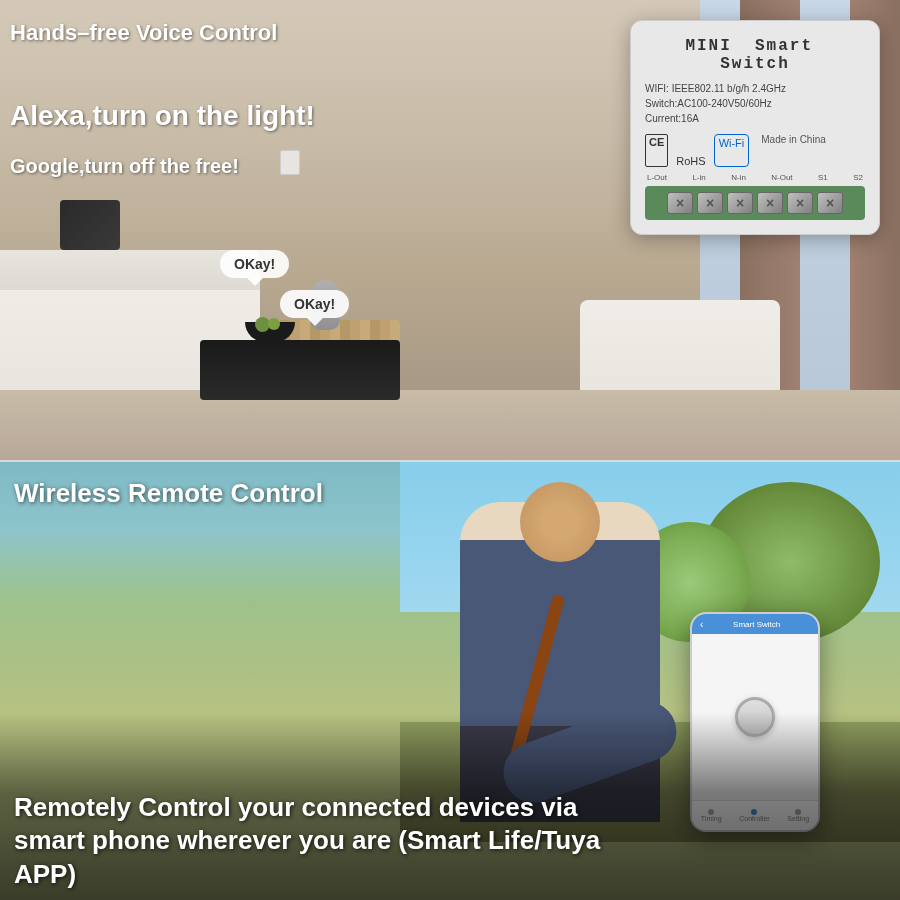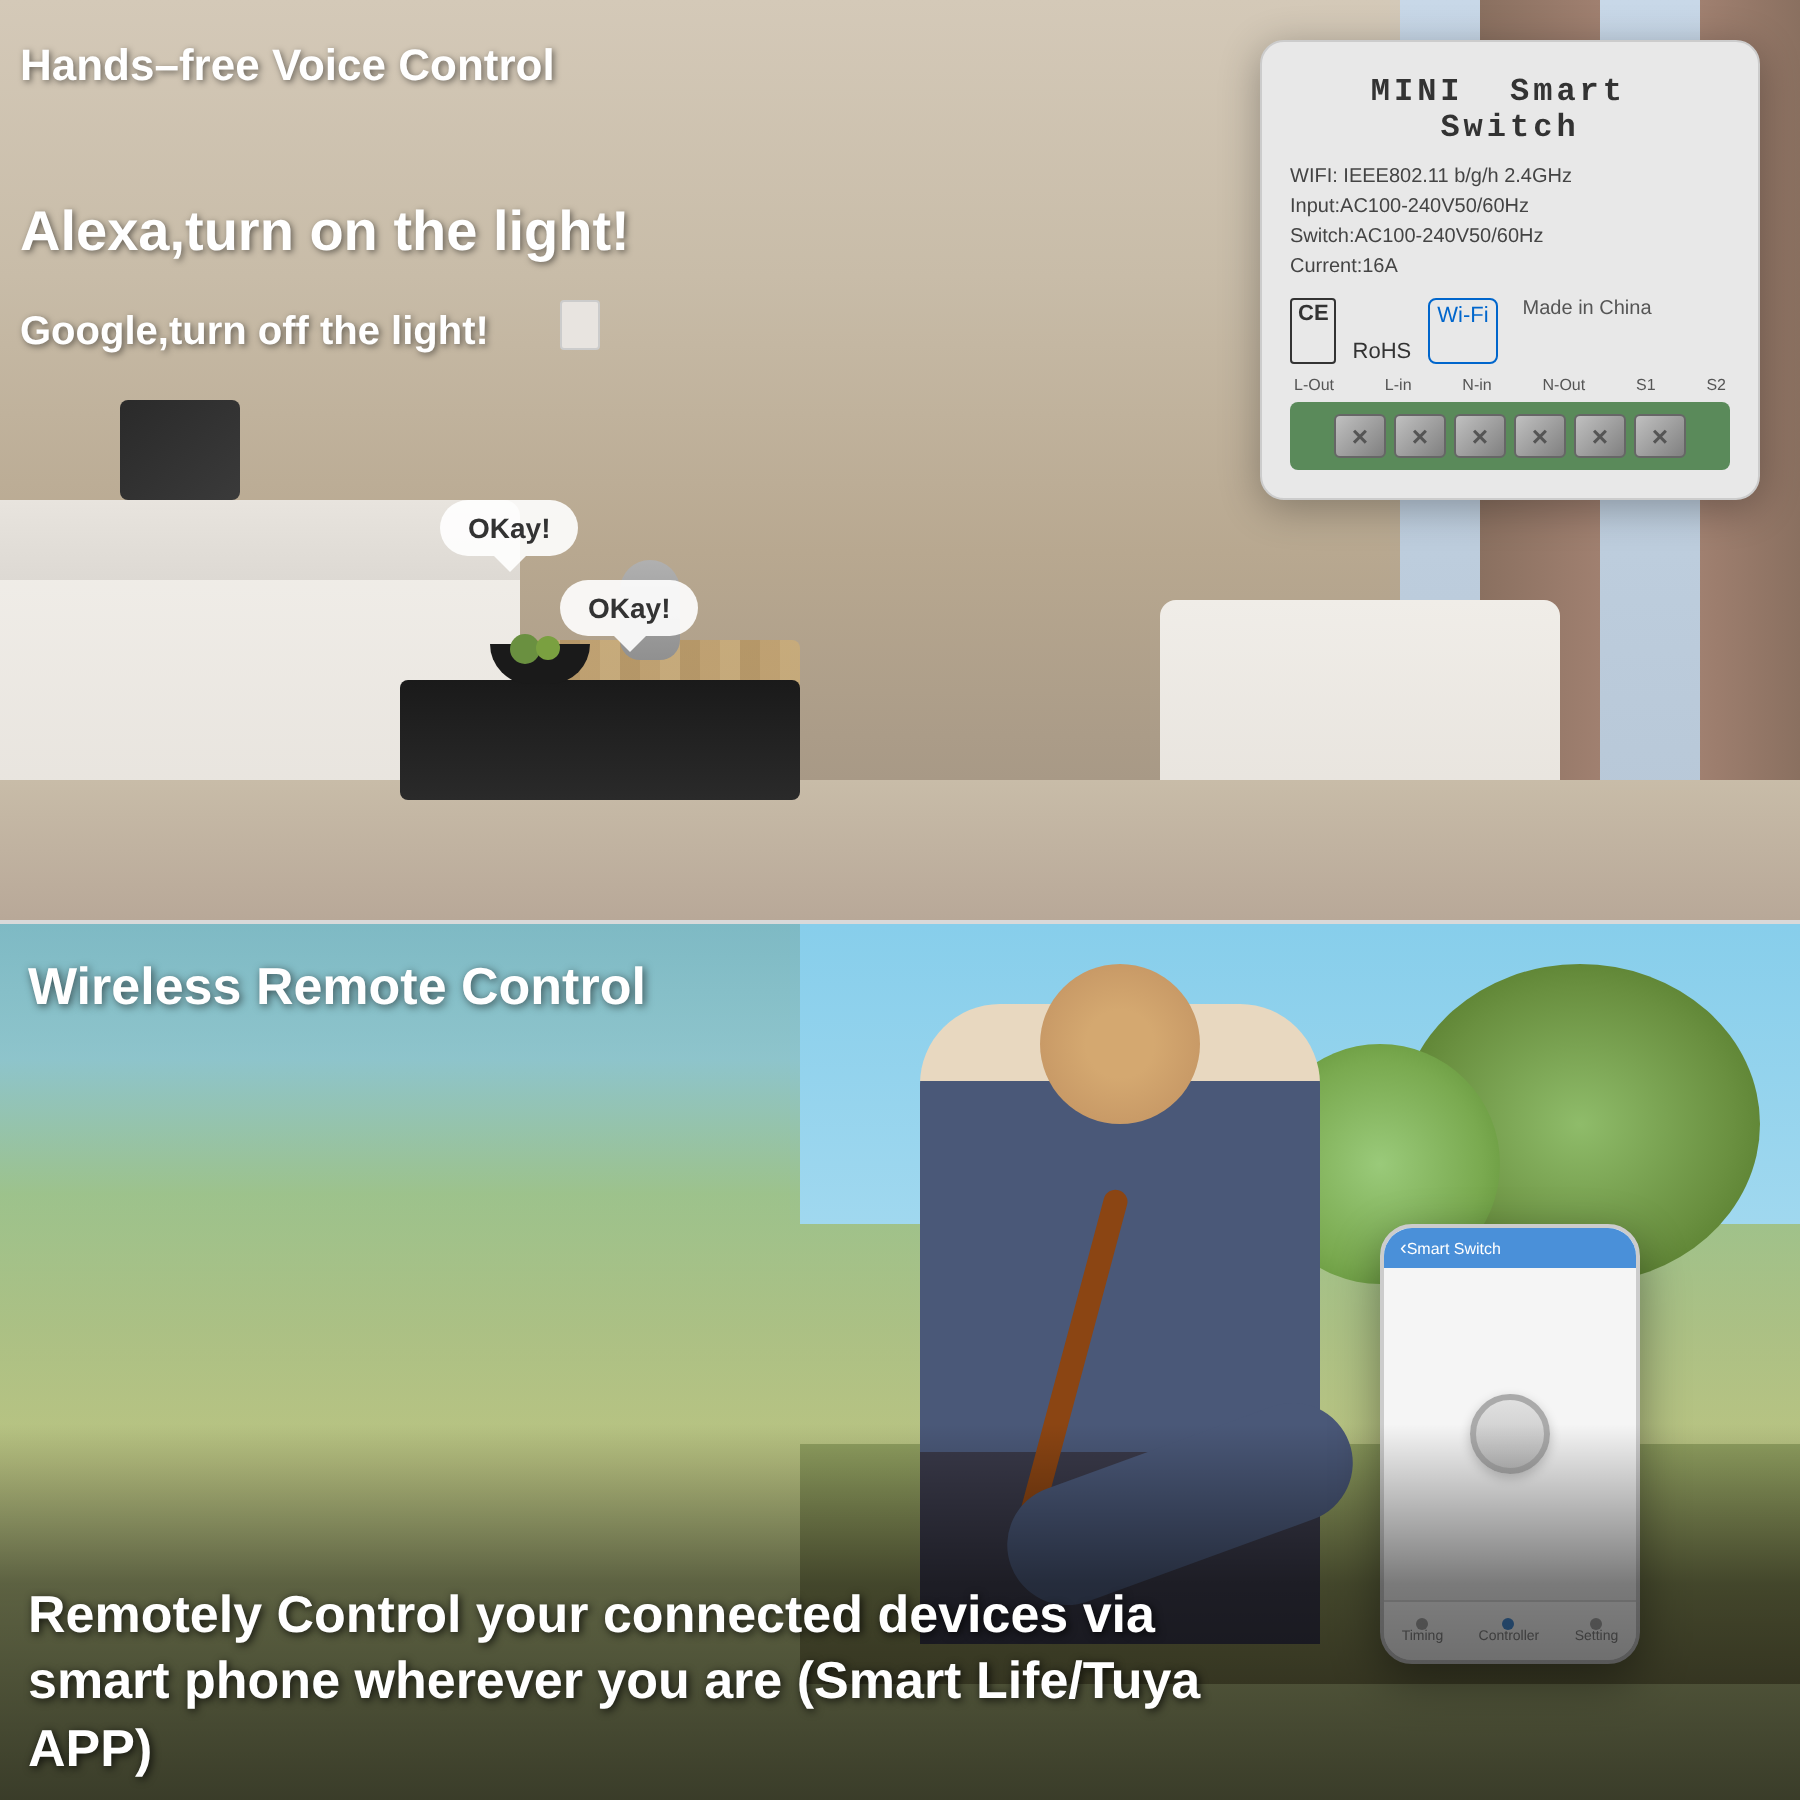--- a/index.html
+++ b/index.html
@@ -364,21 +364,21 @@
       height: 20px;
       display: flex;
       align-items: center;
       padding: 0 8px;
     }
 
     .phone-status-text {
       color: white;
       font-size: 8px;
       flex: 1;
-      text-align: left;
+      text-align: center;
     }
 
     .phone-back-arrow {
       color: white;
       font-size: 10px;
     }
 
     .phone-content {
       flex: 1;
       display: flex;
@@ -461,34 +461,33 @@
   <div class="floor"></div>
   <div class="table-center"></div>
   <div class="bowl"></div>
   <div class="fruit"></div>
   <div class="fruit2"></div>
   <div class="speaker"></div>
   <div class="wall-switch"></div>
 
   <div class="speech-text" style="top: 20px; left: 10px;">Hands–free Voice Control</div>
   <div class="speech-text" style="top: 100px; left: 10px; font-size: 28px;">Alexa,turn on the light!</div>
-  <div class="speech-text" style="top: 155px; left: 10px; font-size: 20px;">Google,turn off the light!</div>
+  <div class="speech-text" style="top: 155px; left: 10px; font-size: 20px;">Google,turn off the free!</div>
 
   <div class="speech-bubble" style="top: 250px; left: 220px;">OKay!</div>
   <div class="speech-bubble" style="top: 290px; left: 280px;">OKay!</div>
 
   <div class="product-card">
     <div class="product-card-title">
       <span>MINI</span>&nbsp;
       <span>Smart</span>&nbsp;
       <span>Switch</span>
     </div>
     <div class="product-specs">
       <div>WIFI: IEEE802.11 b/g/h 2.4GHz</div>
-      <div>Input:AC100-240V50/60Hz</div>
       <div>Switch:AC100-240V50/60Hz</div>
       <div>Current:16A</div>
     </div>
     <div class="product-badges">
       <span class="ce-badge">CE</span>
       <span class="rohs-badge">RoHS</span>
       <span class="wifi-badge">Wi-Fi</span>
       <span class="made-in-china">Made in China</span>
     </div>
     <div class="terminal-labels">

